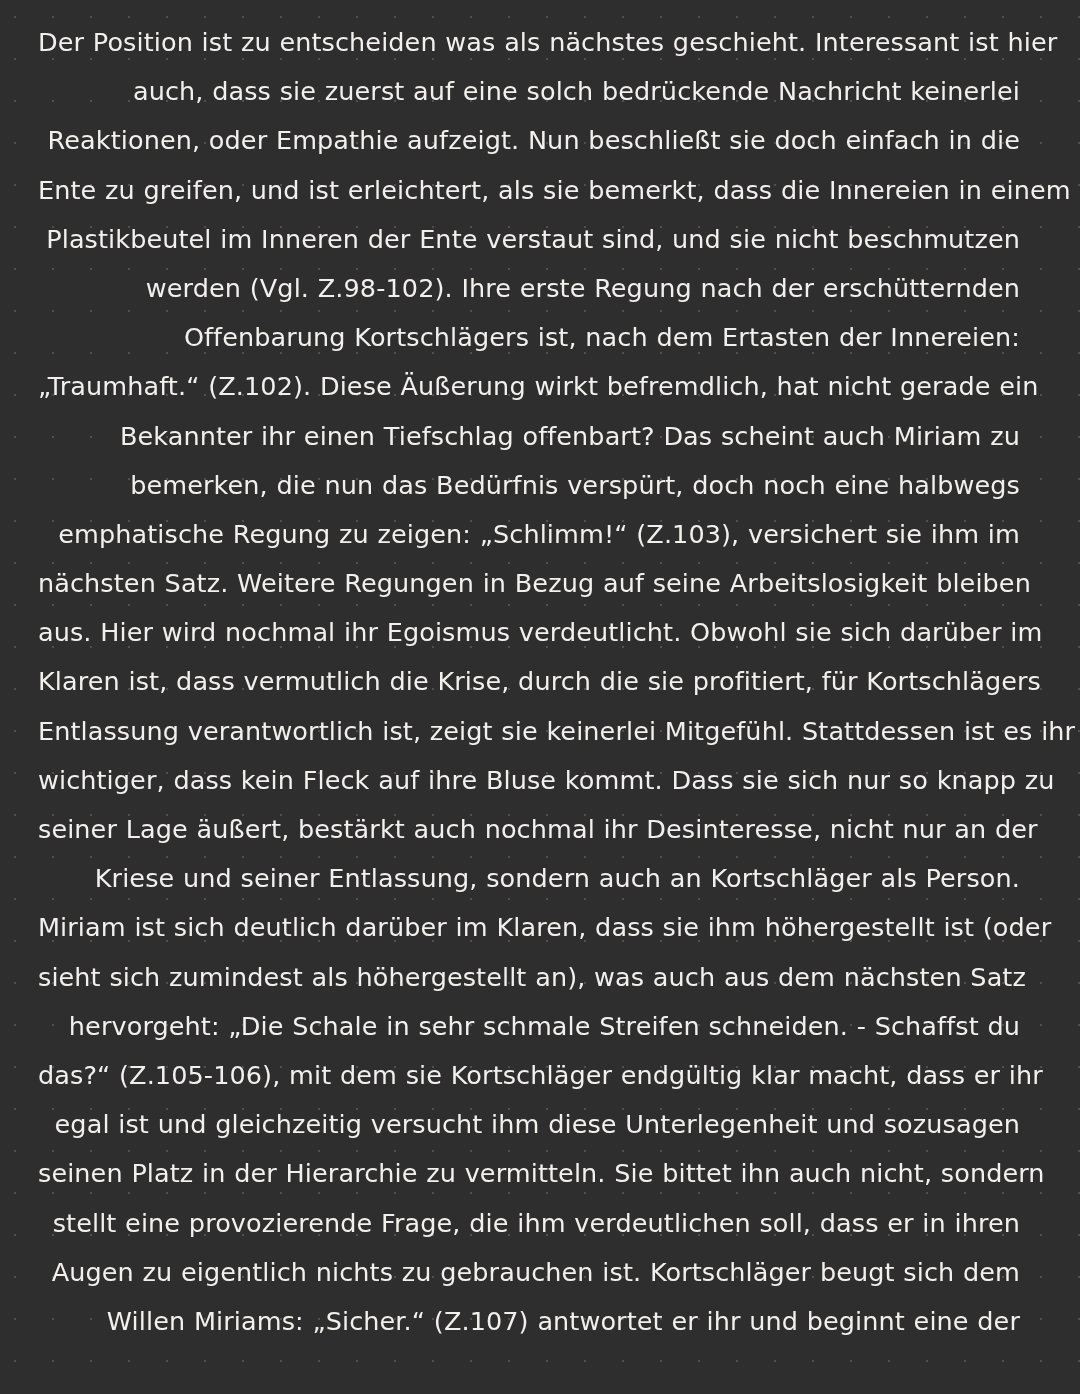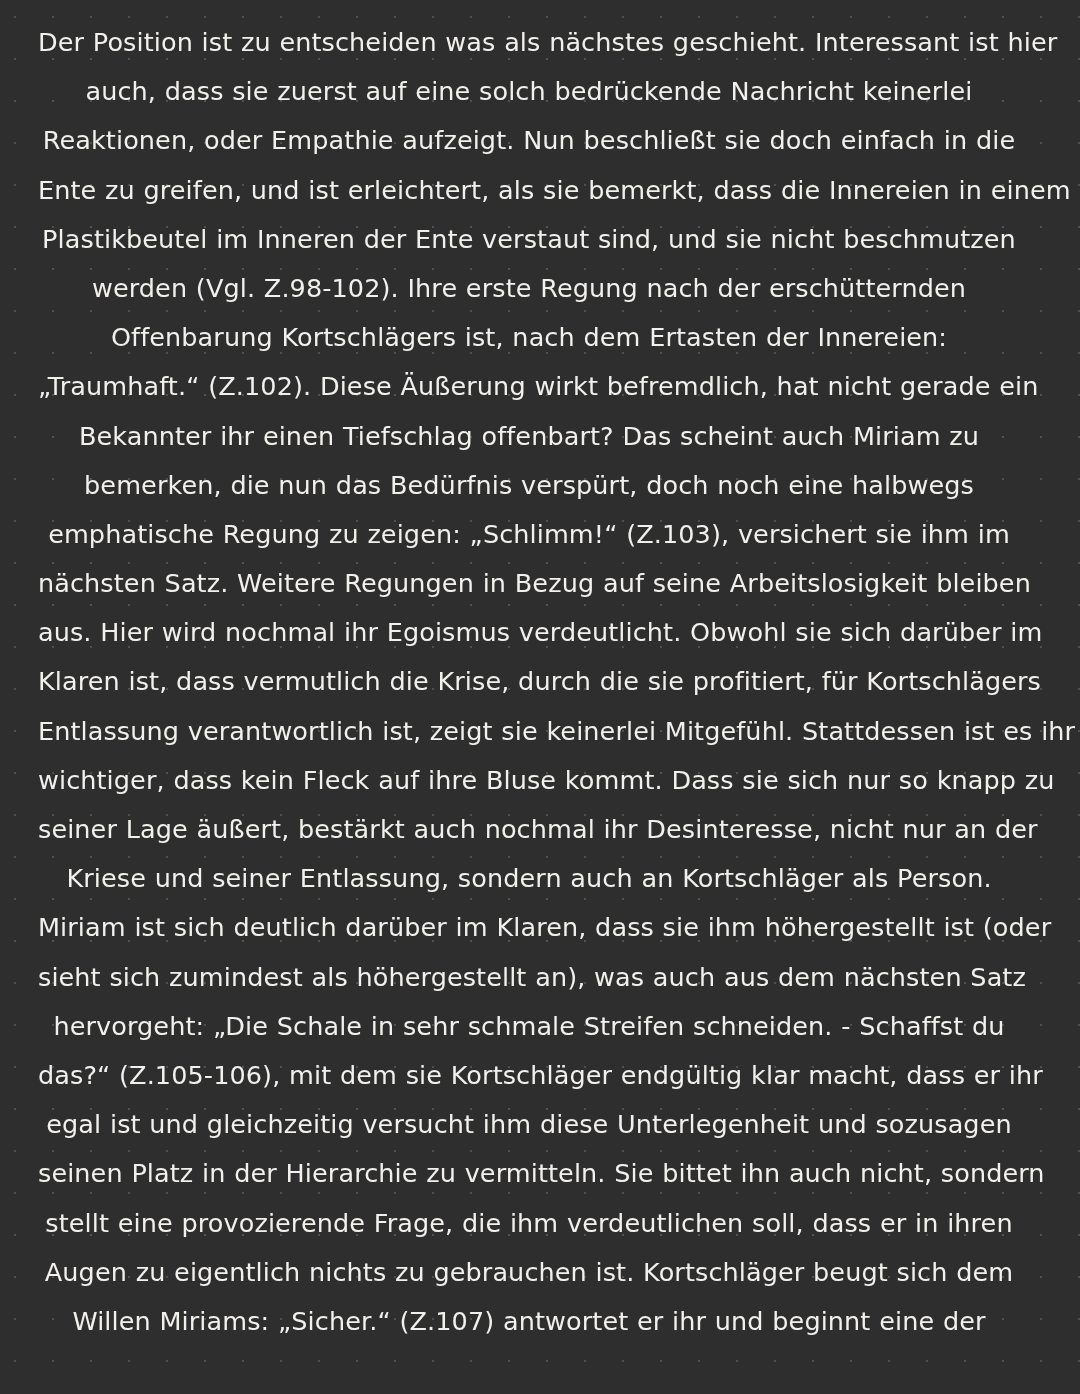--- a/index.html
+++ b/index.html
@@ -25,21 +25,21 @@
     font-size: 25.5px;
     line-height: 49.2px;
     color: #f2f0ec;
     letter-spacing: 0.1px;
     font-weight: 400;
     -webkit-font-smoothing: antialiased;
     text-rendering: optimizeLegibility;
   }
   .note-body p {
     margin: 0;
-    text-align: center;
+    text-align: right;
     white-space: pre-wrap;
     word-spacing: 0.5px;
   }
   .line {
     display: block;
     height: 49.2px;
     white-space: pre;
     overflow: visible;
   }
 </style>

